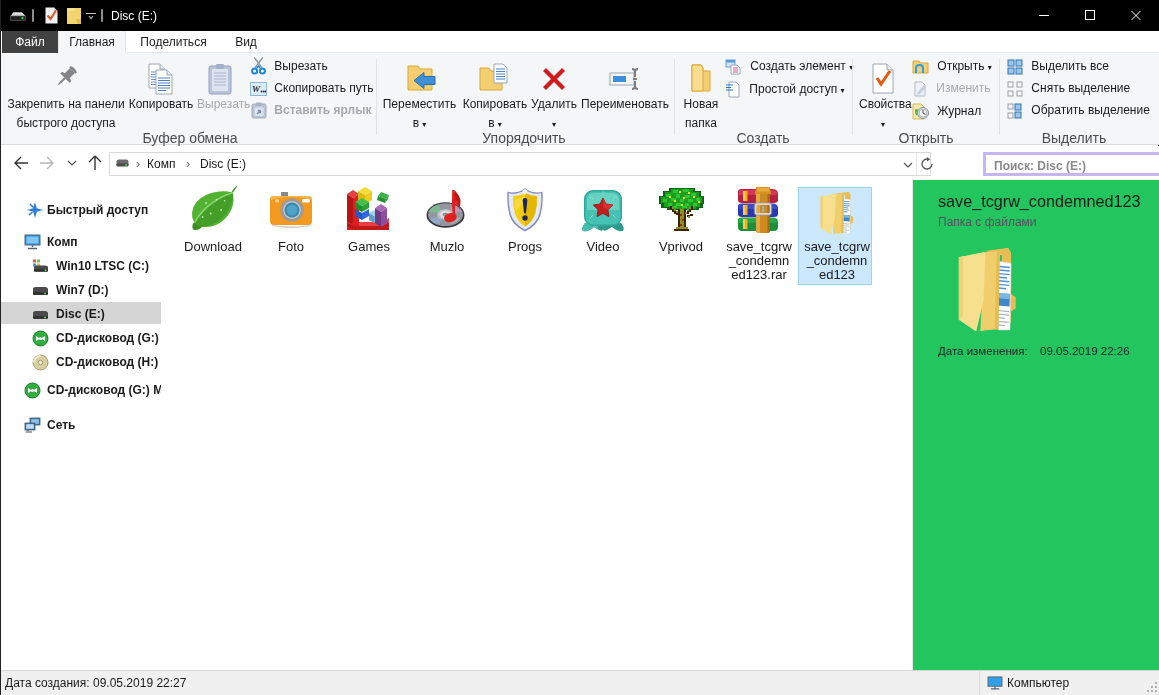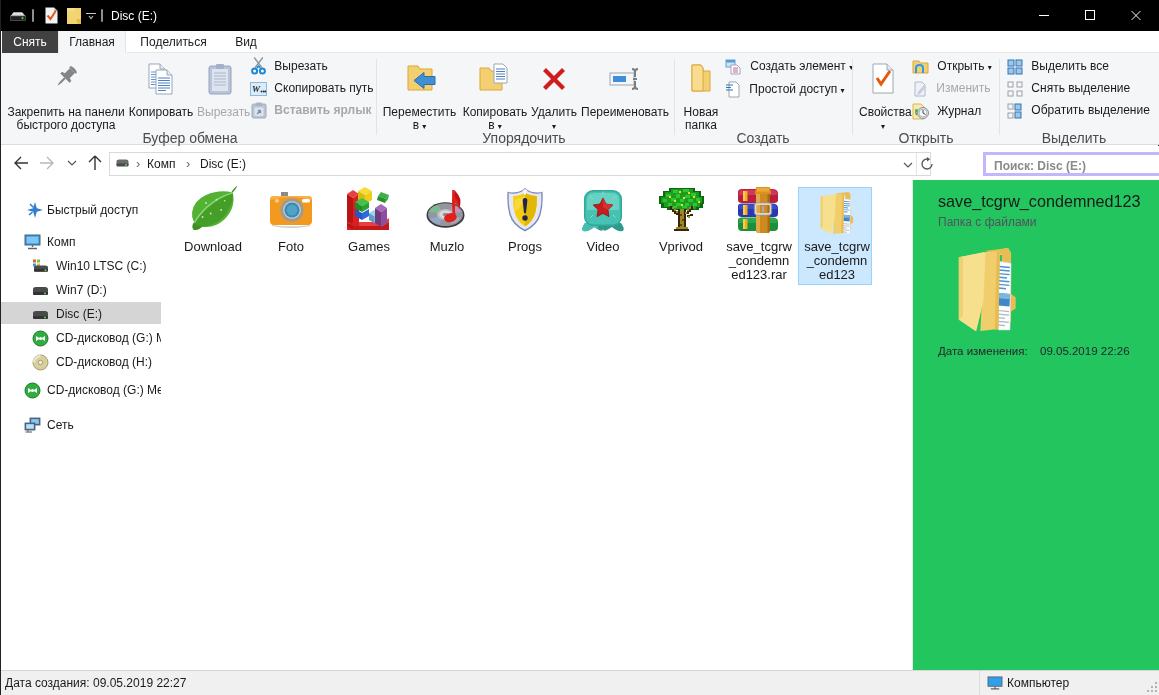--- a/index.html
+++ b/index.html
@@ -22,28 +22,28 @@
 #ribbon { left:0; top:53px; width:1159px; height:92px; background:#f5f6f7; border-bottom:1px solid #dcddde; }
 .gsep { position:absolute; top:6px; width:1px; height:76px; background:#e2e3e5; }
 .glabel { position:absolute; top:78px; height:14px; line-height:14px; font-size:14px; color:#4c4c4c; text-align:center; }
 .bigbtn { position:absolute; top:2px; text-align:center; font-size:12px; color:#1a1a1a; }
 .bigbtn .ic { margin:0 auto; }
 .smrow { position:absolute; height:22px; font-size:12px; color:#1a1a1a; white-space:nowrap; }
 .smrow svg { vertical-align:middle; }
 .gray { color:#a8a8a8; }
 .bigbtn { top:10px; }
 .bigbtn .ic { display:block; margin:0 auto; }
-.bigbtn .t { margin-top:11px; line-height:13px; }
+.bigbtn .t { margin-top:0; line-height:19px; }
 .dd { font-size:8px; }
 
 #addrrow { left:0; top:146px; width:1159px; height:34px; background:#fff; }
 #addrbox { position:absolute; left:108px; top:6px; width:822px; height:24px; border:1px solid #d9d9d9; background:#fff; }
 #searchbox { position:absolute; left:982px; top:6px; width:194px; height:24px; border:3px solid #c4b5fd; background:#fff;font-weight:bold; }
 
-#sidebar { left:0; top:180px; width:160px; height:490px; background:#fff; }
+#sidebar { left:0; top:180px; width:160px; height:490px; background:#fff;font-weight:bold; }
 #files { left:160px; top:180px; width:721px; height:490px; background:#fff; }
 #preview { left:911px; top:180px; width:278px; height:490px; background:#22c55e; border-left:1px solid #e5e5e5; }
 .srow { position:absolute; left:0; width:160px; height:24px; line-height:24px; white-space:nowrap; overflow:hidden; }
 .srow .sic { position:absolute; top:4px; }
 .fitem { position:absolute; top:6px; width:78px; text-align:center; }
 .fitem .fic { display:block; margin:0 auto; width:48px; height:48px; }
 .fitem .fname { margin-top:6px; line-height:14px; font-size:13px; }
 .crumbsep { top:3px; color:#666; font-size:13px; }
 #addrbox span { line-height:15px; }
 
@@ -79,21 +79,21 @@
         <path d="M18 15.5 H28" stroke="#fff" stroke-width="1"></path>
       </svg>
     <svg class="capbtn" style="left:1066px;" viewBox="0 0 46 31">
         <rect x="18.5" y="10.5" width="9" height="9" stroke="#fff" stroke-width="1" fill="none"></rect>
       </svg>
     <svg class="capbtn" style="left:1112px;" viewBox="0 0 47 31">
         <path d="M19 11 L28 20 M28 11 L19 20" stroke="#fff" stroke-width="1"></path>
       </svg>
   </div>
   <div class="abs" id="tabrow">
-    <div class="tab" id="tab-file">Снять</div>
+    <div class="tab" id="tab-file">Файл</div>
     <div class="tab" id="tab-main">Главная</div>
     <div class="tab" style="left:125px; width:95px;">Поделиться</div>
     <div class="tab" style="left:220px; width:50px;">Вид</div>
     <div id="tabline"></div>
   </div>
   <div class="abs" id="ribbon">
 
     <div class="bigbtn" style="left:4px; width:122px;">
       <svg class="ic" width="32" height="32" viewBox="0 0 32 32">
         <g transform="rotate(45 16 14)" fill="#858585">

